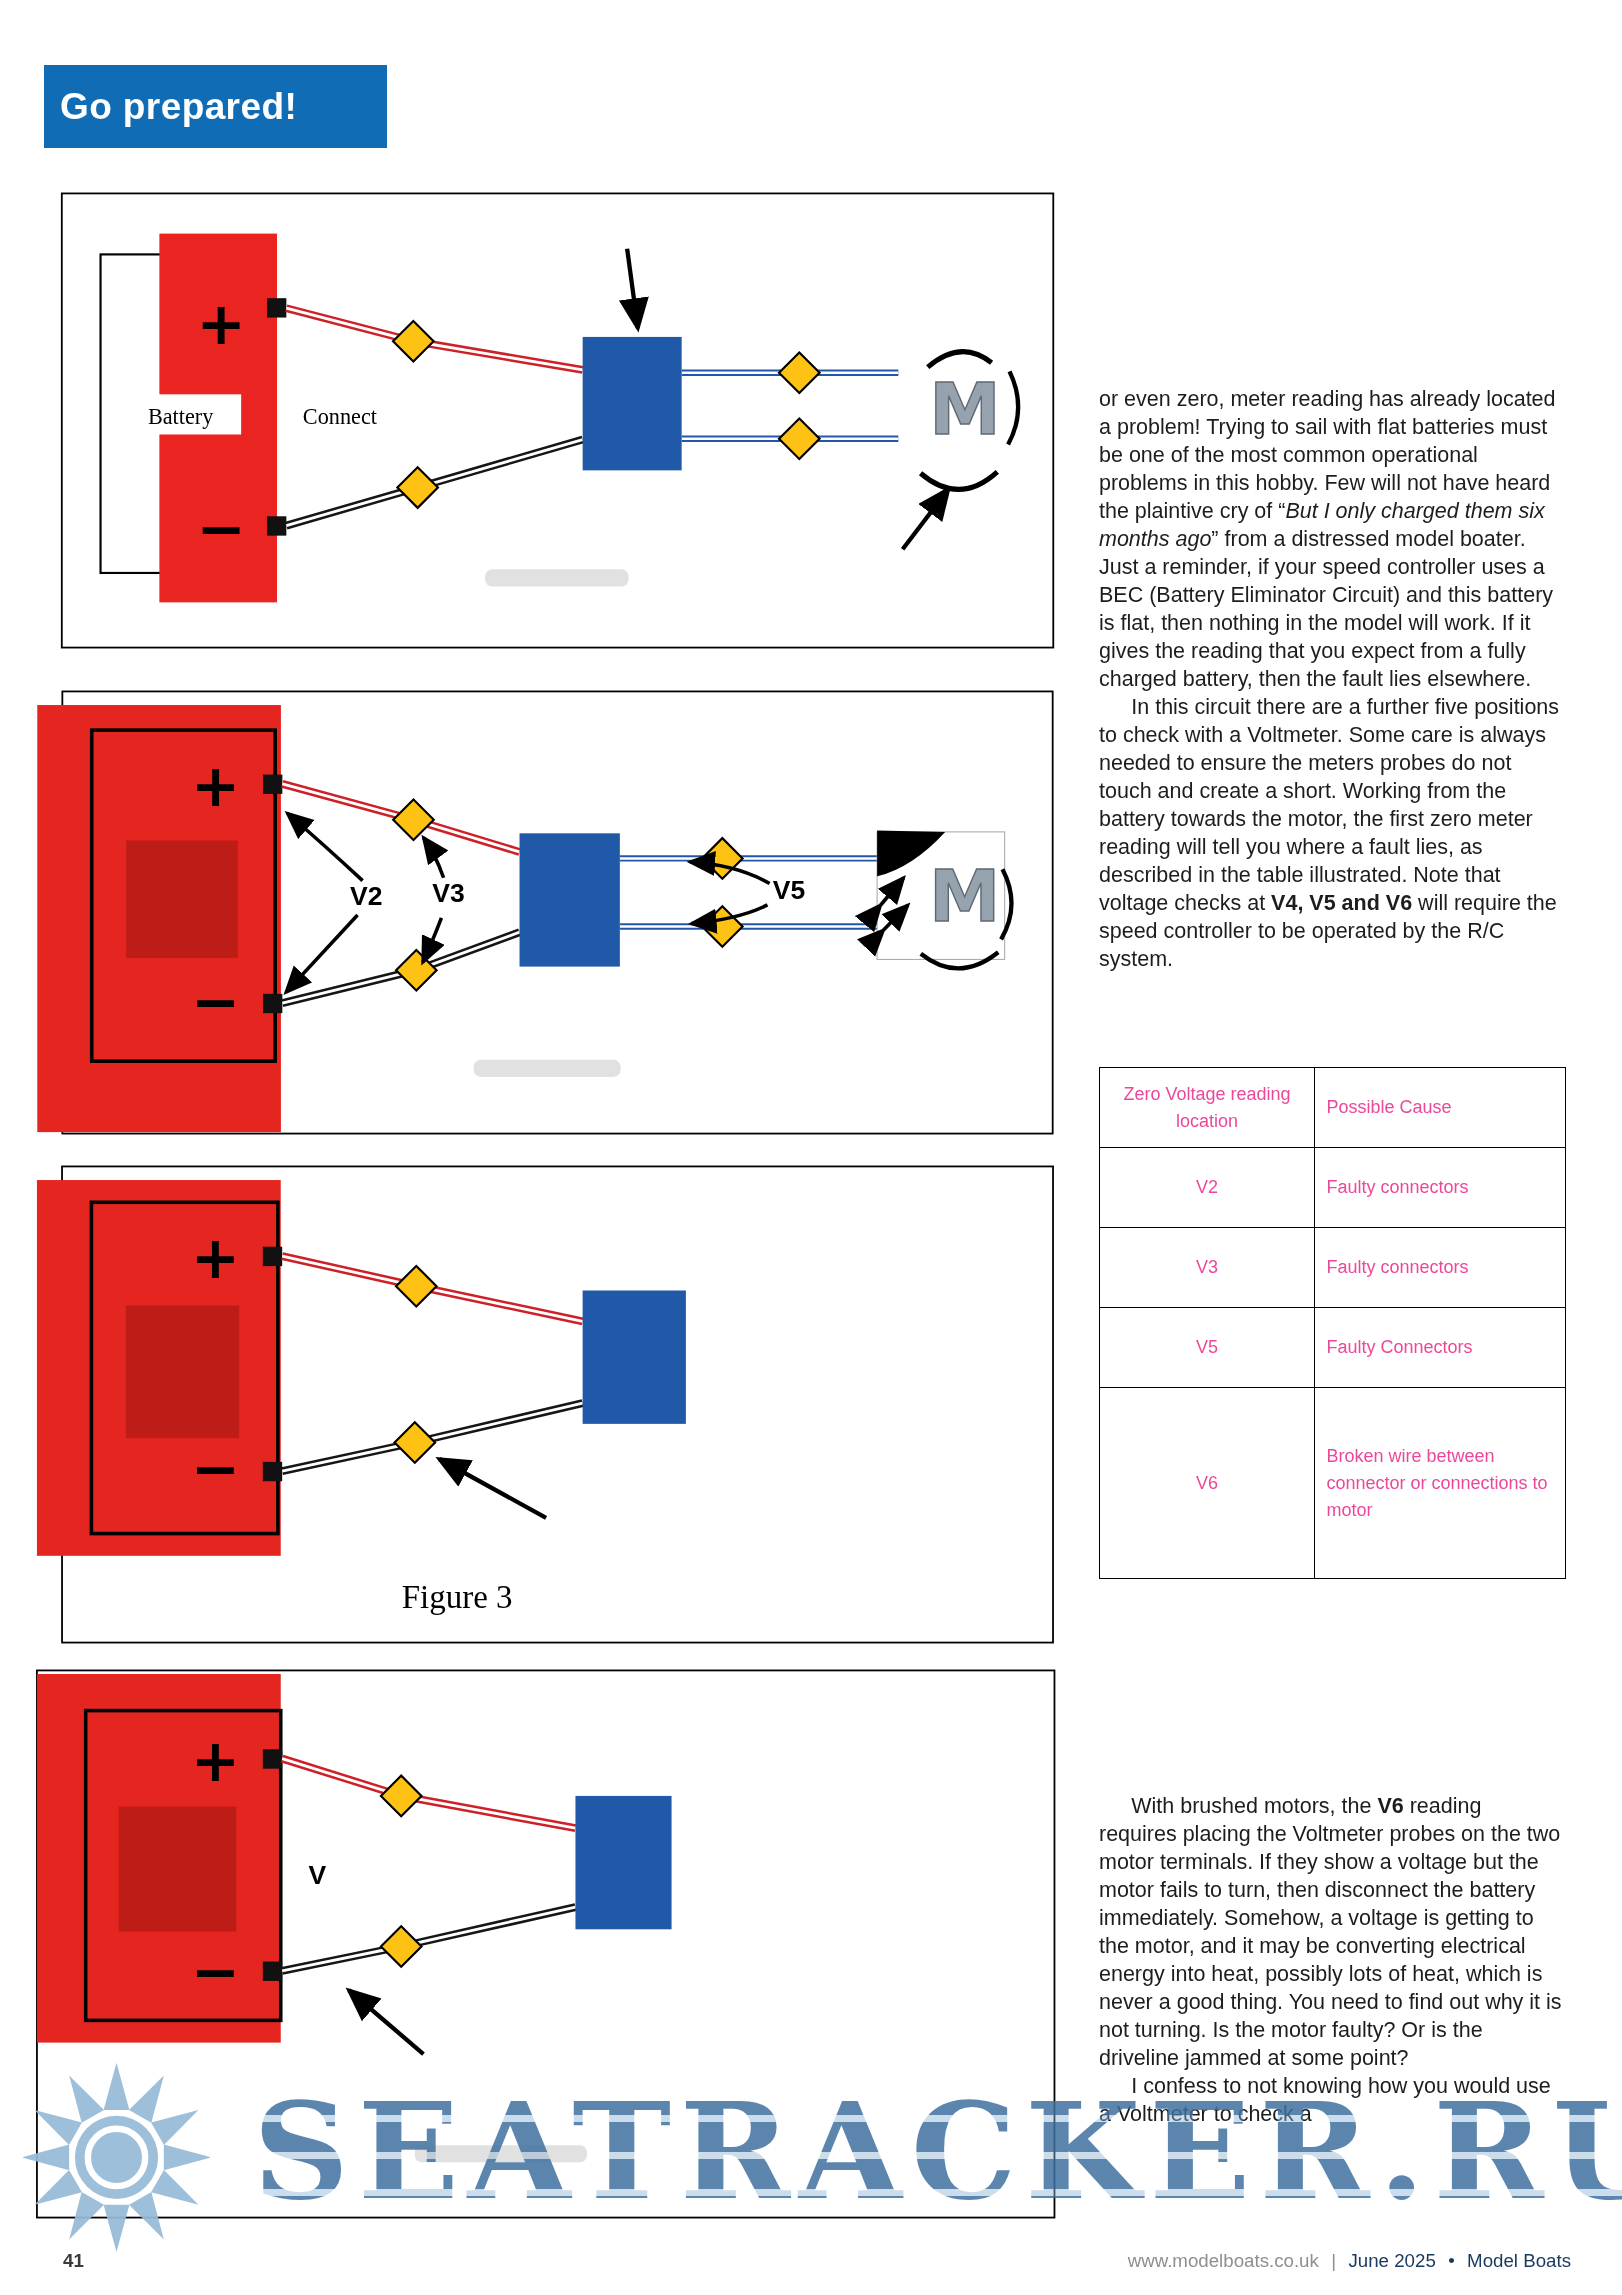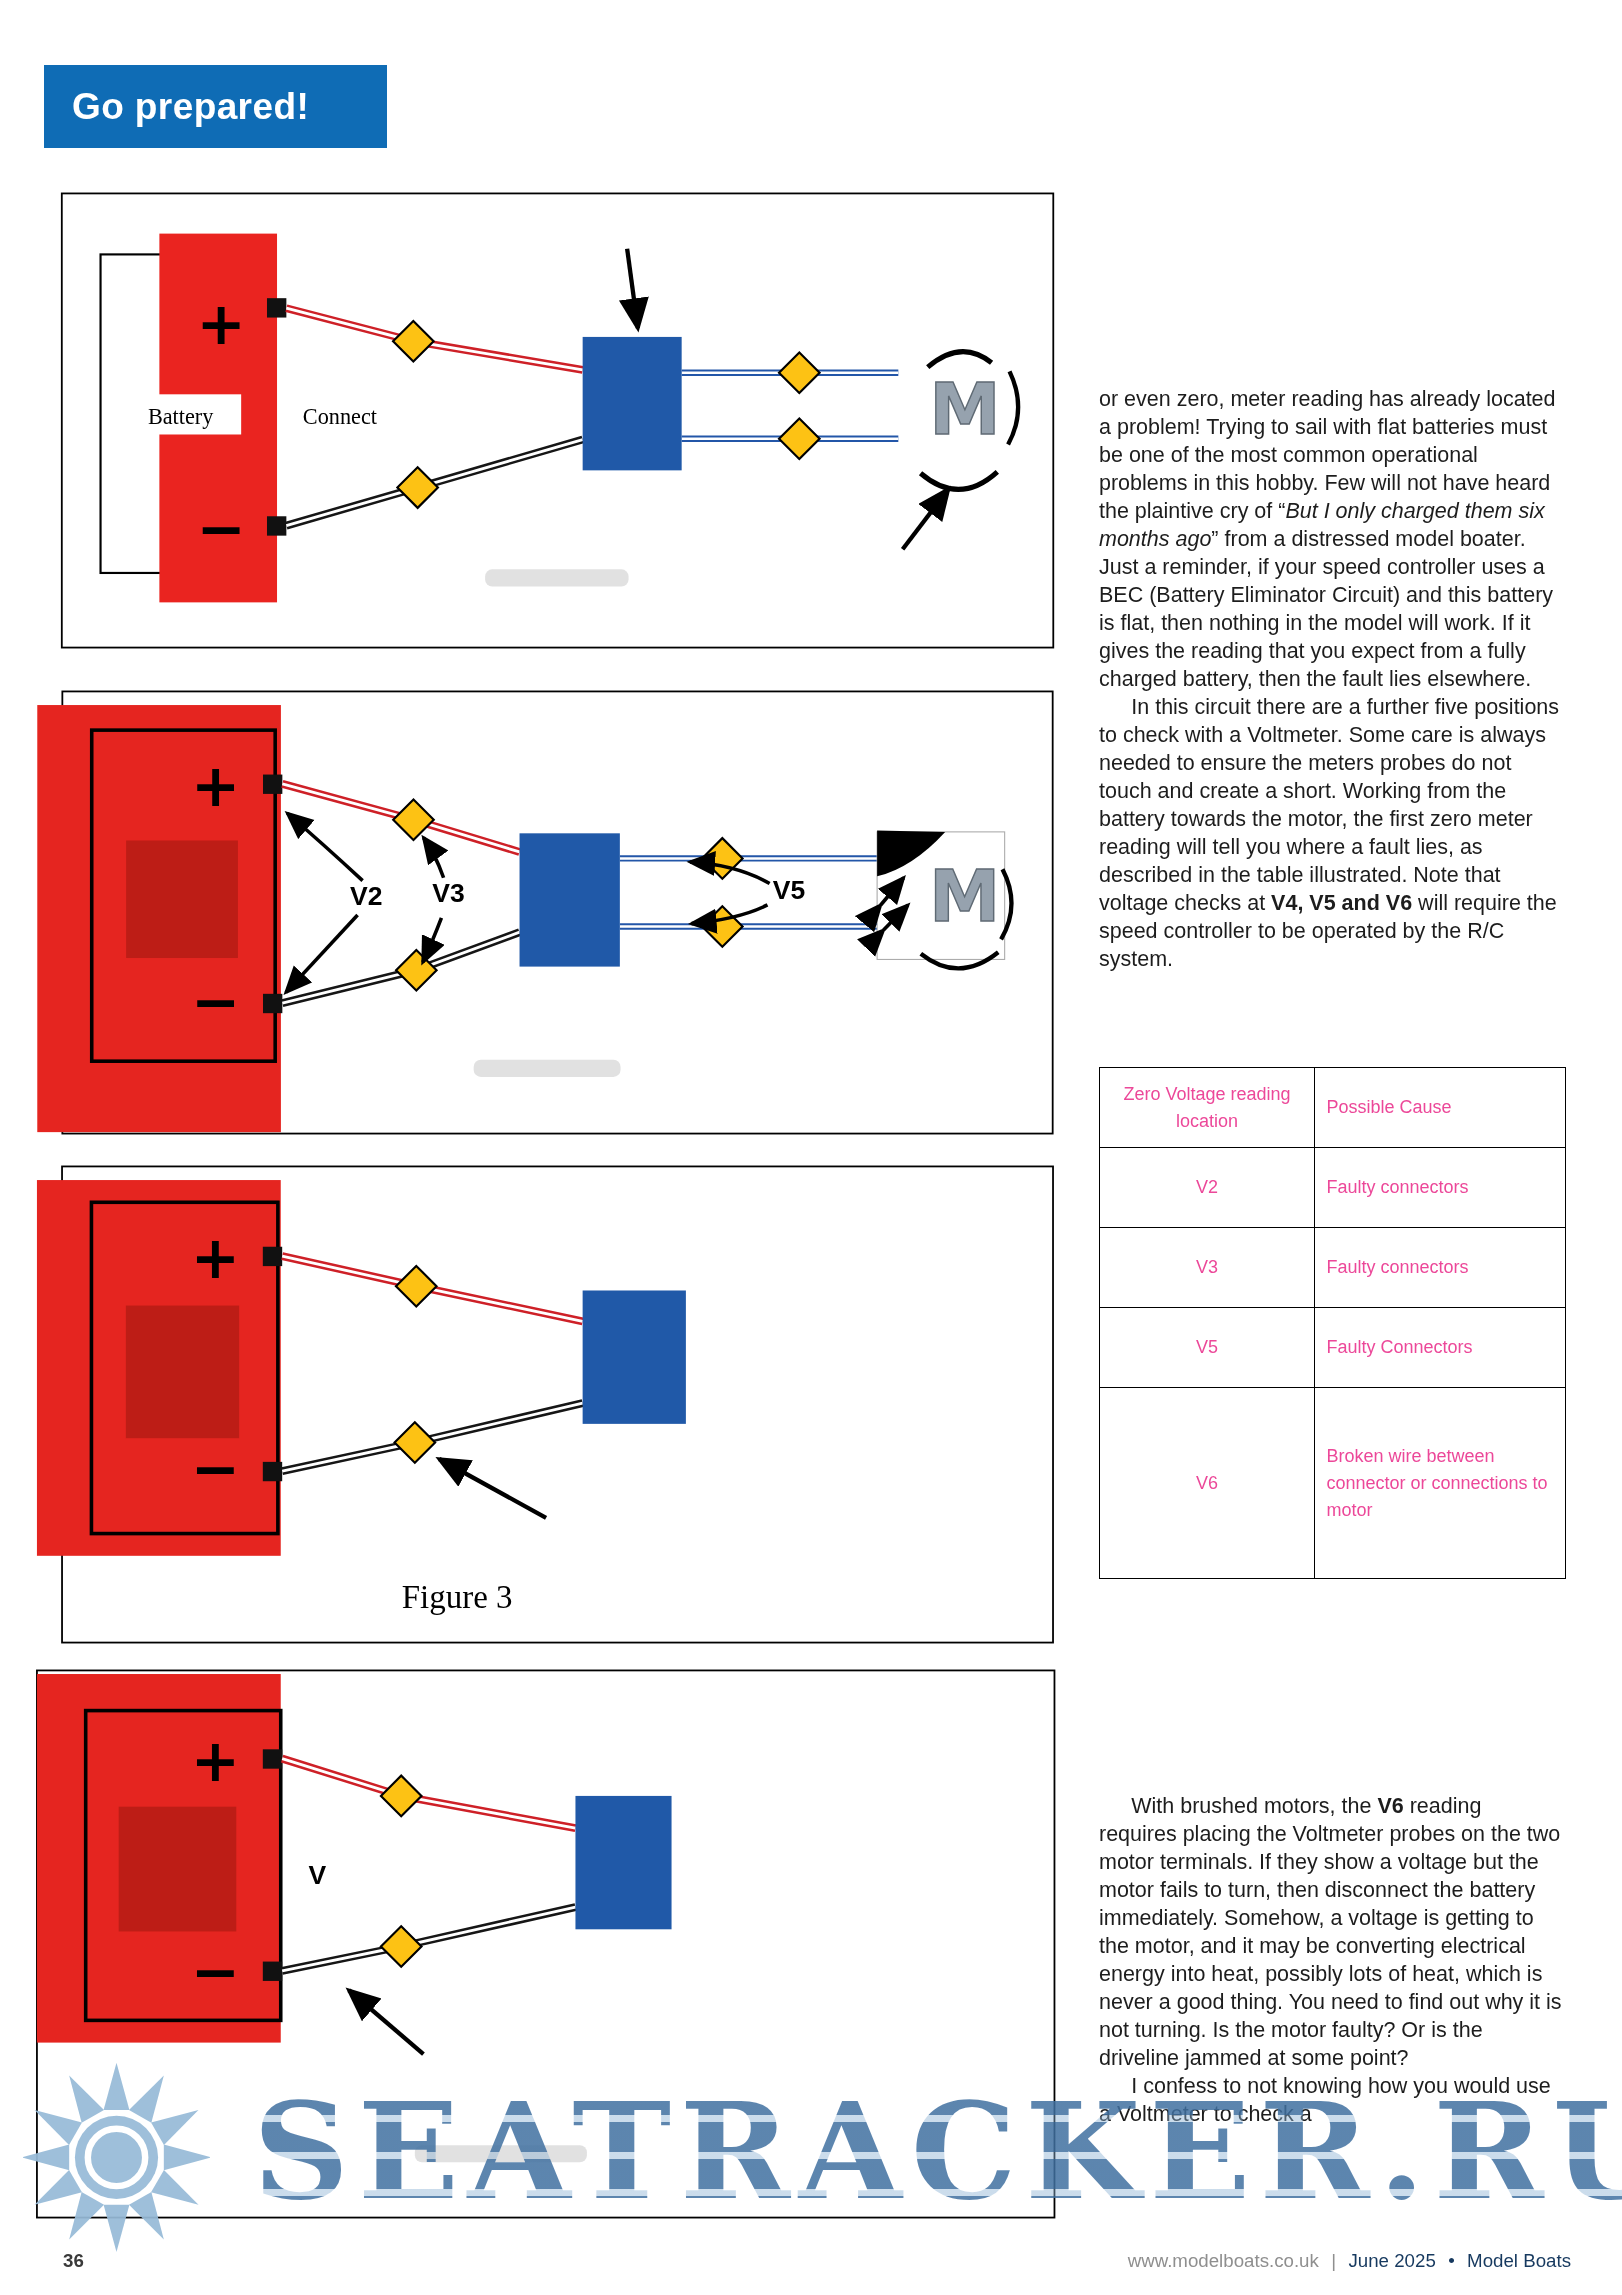--- a/index.html
+++ b/index.html
@@ -6,21 +6,21 @@
   body { background: #ffffff; }
   .page {
     position: relative; width: 1623px; height: 2295px;
     background: #ffffff; overflow: hidden;
     font-family: "Liberation Sans", sans-serif; color: #1d1d1d;
   }
   .header-band {
     position: absolute; left: 44px; top: 65px; width: 343px; height: 83px;
     background: #0f6cb5; display: flex; align-items: center; z-index: 5;
   }
-  .header-band .title { color: #fff; font-size: 37px; font-weight: 700; padding-left: 28px; letter-spacing: 0.4px; }
+  .header-band .title { color: #fff; font-size: 37px; font-weight: 700; padding-left: 16px; letter-spacing: 0.4px; }
 
   .diagram-svg { position: absolute; left: 0; z-index: 2; }
   #diagram1 { top: 192px; }
   #diagram2 { top: 690px; }
   #diagram3 { top: 1165px; }
   #diagram4 { top: 1669px; }
 
   .svg-sign  { font-family: "DejaVu Sans", sans-serif; font-size: 82px; font-weight: 700; fill: #000; text-anchor: middle; }
   .svg-serif { font-family: "Liberation Serif", serif; font-size: 31px; fill: #000; }
   .svg-vlabel{ font-family: "Liberation Sans", sans-serif; font-size: 37px; font-weight: 700; fill: #000; text-anchor: middle; }
@@ -286,21 +286,21 @@
       <polygon points="130,8 112,74 148,74" transform="rotate(300 130 140)"></polygon>
       <polygon points="130,8 112,74 148,74" transform="rotate(330 130 140)"></polygon>
       <circle cx="130" cy="140" r="58"></circle>
     </g>
     <circle cx="130" cy="140" r="40" fill="#97bbd8" stroke="#fff" stroke-width="9"></circle>
   </svg>
 
   <div class="watermark">SEATRACKER.RU</div>
 
   <div class="footer">
-    <div class="pageno">36</div>
+    <div class="pageno">41</div>
     <div class="right">
       <span class="f-gray">www.modelboats.co.uk</span>
       <span class="f-gray">|</span>
       <span class="f-navy">June 2025</span>
       <span class="f-navy">•</span>
       <span class="f-navy">Model Boats</span>
     </div>
   </div>
 
 </div>

